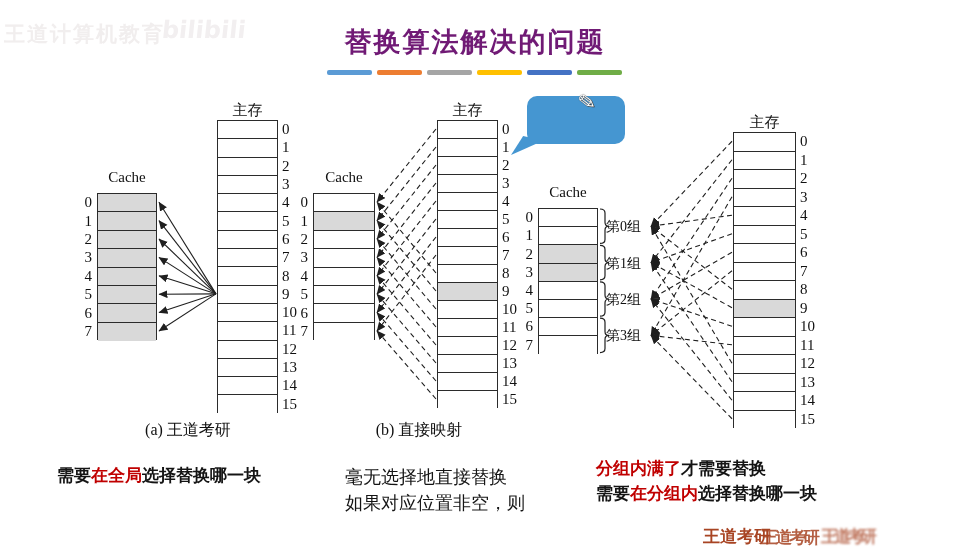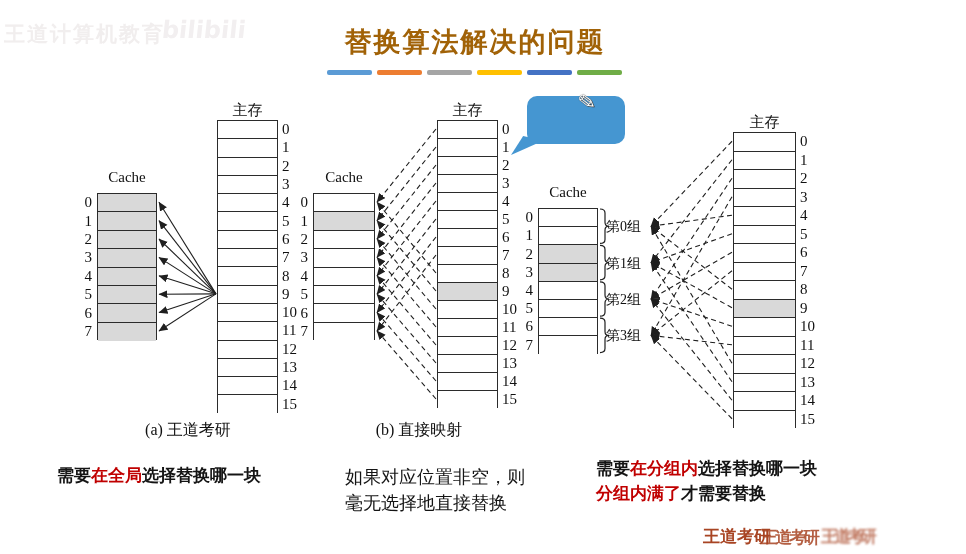--- a/index.html
+++ b/index.html
@@ -46,21 +46,21 @@
         font-size:18px;line-height:26px;}
 </style>
 </head>
 <body>
 
 <div id="page">
 
   <div id="wm-tl">王道计算机教育</div>
   <div id="wm-bili">bilibili</div>
 
-  <div id="title" style="color: #a16207;">替换算法解决的问题</div>
+  <div id="title" style="color: #701a75;">替换算法解决的问题</div>
   <div id="dashes">
       <div class="dash" style="left: 327px; background: rgb(91, 155, 213);"></div>
       <div class="dash" style="left: 377px; background: rgb(237, 125, 49);"></div>
       <div class="dash" style="left: 427px; background: rgb(165, 165, 165);"></div>
       <div class="dash" style="left: 477px; background: rgb(255, 192, 0);"></div>
       <div class="dash" style="left: 527px; background: rgb(68, 114, 196);"></div>
       <div class="dash" style="left: 577px; background: rgb(112, 173, 71);"></div>
     </div>
 
   <svg id="overlay" width="966" height="554">
@@ -295,26 +295,26 @@
 
   <div id="bubble-tail"></div>
   <div id="bubble">
   </div>
   <div id="cursor">✎</div>
 
   <div class="note" id="note-0" style="left:57px;top:463px">
       <div><span style="color: rgb(20, 20, 20);">需要</span><span style="color: rgb(192, 0, 0);">在全局</span><span style="color: rgb(20, 20, 20);">选择替换哪一块</span></div>
     </div>
   <div class="note serif" id="note-1" style="left:345px;top:464px">
+      <div><span style="color: rgb(20, 20, 20);">毫无选择地直接替换</span></div>
       <div><span style="color: rgb(20, 20, 20);">如果对应位置非空，则</span></div>
-      <div><span style="color: rgb(20, 20, 20);">毫无选择地直接替换</span></div>
     </div>
   <div class="note" id="note-2" style="left:596px;top:456px">
+      <div><span style="color: rgb(192, 0, 0);">分组内满了</span><span style="color: rgb(20, 20, 20);">才需要替换</span></div>
       <div><span style="color: rgb(20, 20, 20);">需要</span><span style="color: rgb(192, 0, 0);">在分组内</span><span style="color: rgb(20, 20, 20);">选择替换哪一块</span></div>
-      <div><span style="color: rgb(192, 0, 0);">分组内满了</span><span style="color: rgb(20, 20, 20);">才需要替换</span></div>
     </div>
 
   <div id="wm-br">
     <span>王道考研</span>
     <span class="ov">王道考研</span>
     <span class="ov2">王道考研</span>
   </div>
 </div>
 
 </body></html>

